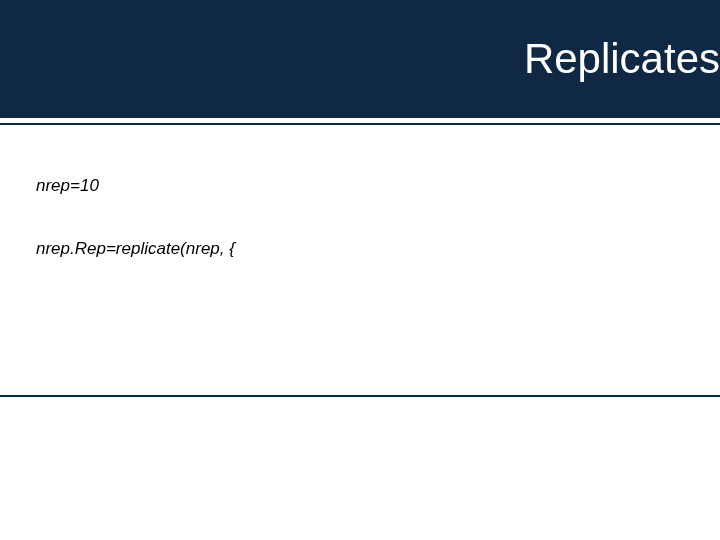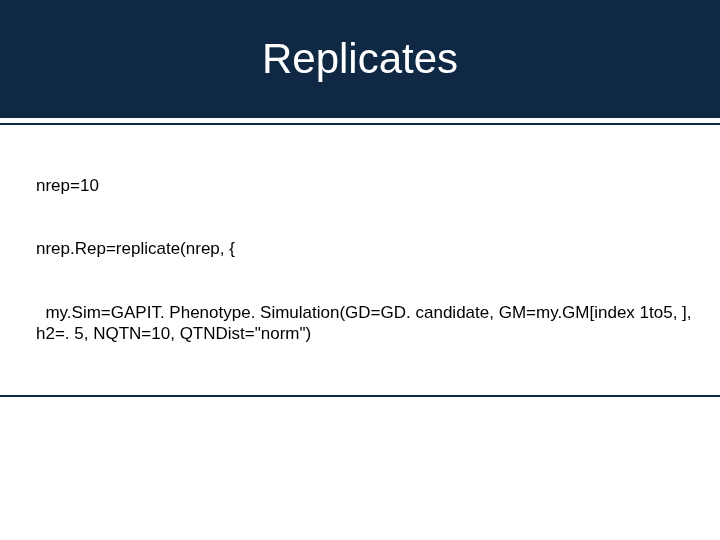--- a/index.html
+++ b/index.html
@@ -12,21 +12,21 @@
   }
   .title-band {
     position: absolute;
     top: 0;
     left: 0;
     width: 100%;
     height: 118px;
     background: #0f2843;
     display: flex;
     align-items: center;
-    justify-content: center;
+    justify-content: flex-end;
   }
   .title-text {
     color: #ffffff;
     font-size: 42px;
     font-weight: 400;
     font-family: "Candara", "Segoe UI", sans-serif;
   }
   .rule {
     position: absolute;
     left: 0;
@@ -41,37 +41,36 @@
     top: 132px;
     left: 36px;
     right: 10px;
     font-family: "Candara", "Segoe UI", sans-serif;
     font-size: 17px;
     line-height: 1.25;
     color: #000000;
     white-space: pre-wrap;
     word-break: break-word;
   }
-  .line { display: block; }
+  .line { display: block; font-style: italic; }
 </style>
 </head>
 <body>
 
 <div class="slide">
 
   <div class="title-band">
     <div class="title-text">Replicates</div>
   </div>
 
   <div class="rule top"></div>
 
   <div class="content">
     <span class="line">nrep=10</span>
     <span class="line">nrep.Rep=replicate(nrep, {</span>
-    <span class="line">  my.Sim=GAPIT. Phenotype. Simulation(GD=GD. candidate, GM=my.GM[index 1to5, ], h2=. 5, NQTN=10, QTNDist="norm")</span>
     
     
     
     
   </div>
 
   <div class="rule bottom"></div>
 
 </div>
 

